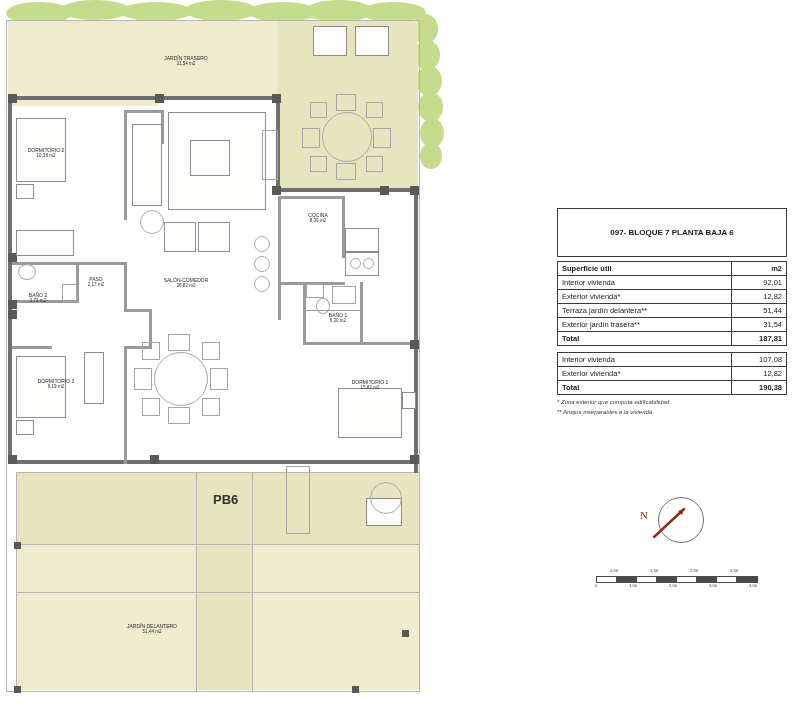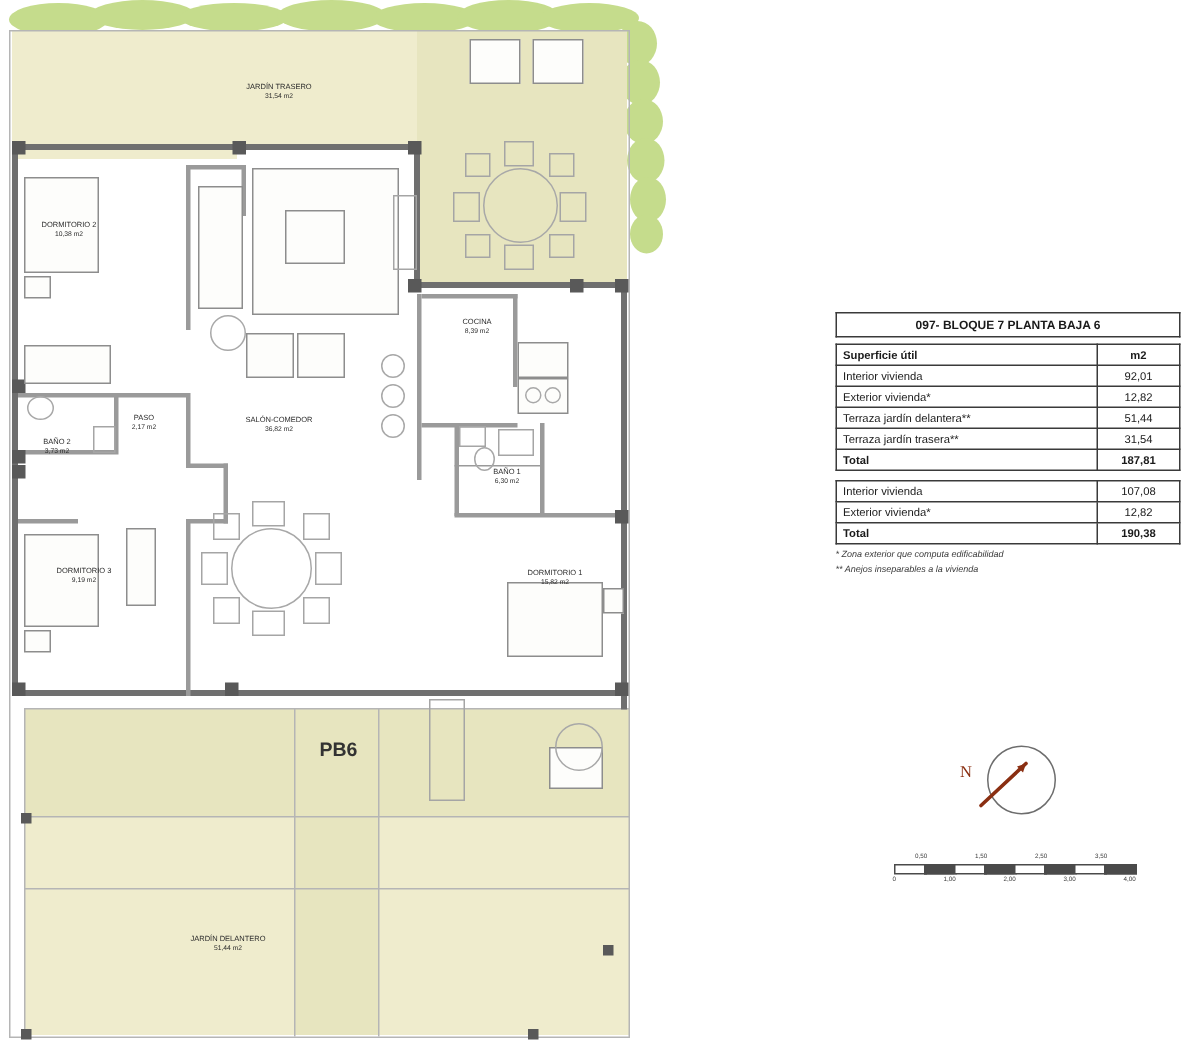--- a/index.html
+++ b/index.html
@@ -30,22 +30,22 @@
   .fx2{position:absolute;border:0.8px solid #a5a5a5;background:transparent;}
   .circ2{position:absolute;border:0.8px solid #a8a8a8;border-radius:50%;background:transparent;}
 
   
   #pb6{position:absolute;font-size:13px;font-weight:bold;color:#333;}
 
   
   #panel{position:absolute;left:557px;top:208px;width:230px;}
   .tbl{width:100%;border-collapse:collapse;font-size:7.5px;}
   .tbl td{border:0.8px solid #3a3a3a;padding:2px 4px;height:9px;}
-  .tbl .hdr{font-weight:bold;text-align:center;font-size:8px;padding:3px 4px;}
-  .num{text-align:center;width:46px;}
+  .tbl .hdr{font-weight:bold;text-align:center;font-size:8px;padding:19px 4px;}
+  .num{text-align:right;width:46px;}
   .bold{font-weight:bold;}
   .note{font-size:6px;color:#3a3a3a;margin-top:4px;font-style:italic;}
 
   
   #compass{position:absolute;left:640px;top:497px;width:62px;height:62px;}
   #compass .ring{position:absolute;left:18px;top:0;width:44px;height:44px;border:1px solid #6d6d6d;border-radius:50%;}
   #compass .needle{position:absolute;left:8px;top:6px;width:44px;height:40px;}
   #compass .nlab{position:absolute;left:0px;top:12px;font-size:11px;color:#8a2f12;font-family:"Liberation Serif",serif;}
 
   
@@ -266,21 +266,21 @@
     </tr>
     <tr>
       <td>Exterior vivienda*</td>
       <td class="num">12,82</td>
     </tr>
     <tr>
       <td>Terraza jardín delantera**</td>
       <td class="num">51,44</td>
     </tr>
     <tr>
-      <td>Terraza jardín trasera**</td>
+      <td>Exterior jardín trasera**</td>
       <td class="num">31,54</td>
     </tr>
     <tr>
       <td class="bold">Total</td>
       <td class="num bold">187,81</td>
     </tr>
   </tbody>
     </table>
 
   <table class="tbl" style="margin-top:6px;">

